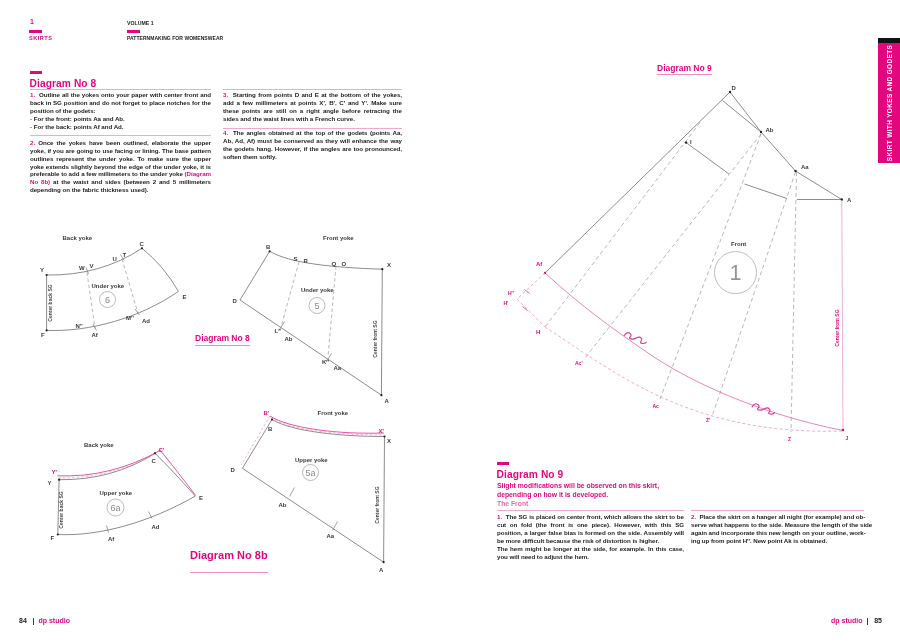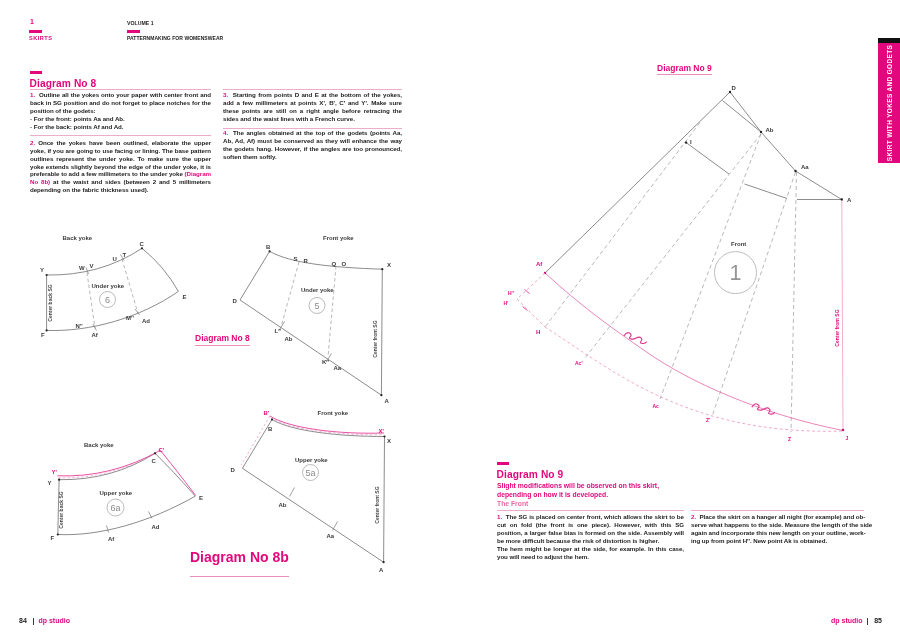--- a/index.html
+++ b/index.html
@@ -54,21 +54,21 @@
 </div>
 
 <div class="rule" style="left:223px;top:127.6px;width:179px;"></div>
 
 <div class="abs body-col" style="left:223px;top:129.2px;width:179px;">
 <p><span class="num">4.</span>&nbsp; The angles obtained at the top of the godets (points Aa, Ab, Ad, Af) must be conserved as they will enhance the way the godets hang. However, if the angles are too pronounced, soften them softly.</p>
 </div>
 
 <div class="abs pink" style="left:195px;top:333px;font-size:8.5px;font-weight:700;border-bottom:1px solid #ec8fc0;padding-bottom:1.5px;">Diagram No 8</div>
 
-<div class="abs pink" style="left:190px;top:548.5px;font-size:14px;font-weight:700;border-bottom:1px solid #ec8fc0;padding-bottom:11px;">Diagram No 8b</div>
+<div class="abs pink" style="left:190px;top:548.5px;font-size:11px;font-weight:700;border-bottom:1px solid #ec8fc0;padding-bottom:11px;">Diagram No 8b</div>
 
 <div class="abs pink" style="left:657px;top:62.5px;font-size:8.5px;font-weight:700;border-bottom:1px solid #ec8fc0;padding-bottom:1.5px;">Diagram No 9</div>
 
 <div class="abs" style="left:497px;top:461.5px;width:11.5px;height:3.5px;background:#e2077c;"></div>
 
 <div class="abs h-title" style="left:496.5px;top:469.2px;">Diagram No 9</div>
 
 <div class="abs pink" style="left:497px;top:480.5px;font-size:6.8px;line-height:9px;font-weight:700;">Slight modifications will be observed on this skirt,<br>depending on how it is developed.</div>
 
 <div class="abs" style="left:497px;top:499.5px;font-size:6.8px;font-weight:700;color:#ef6aa6;">The Front</div>

